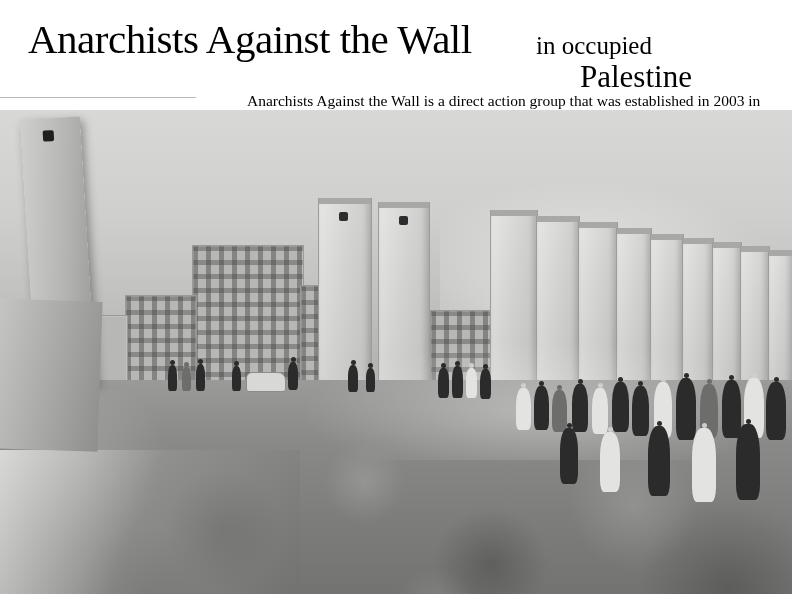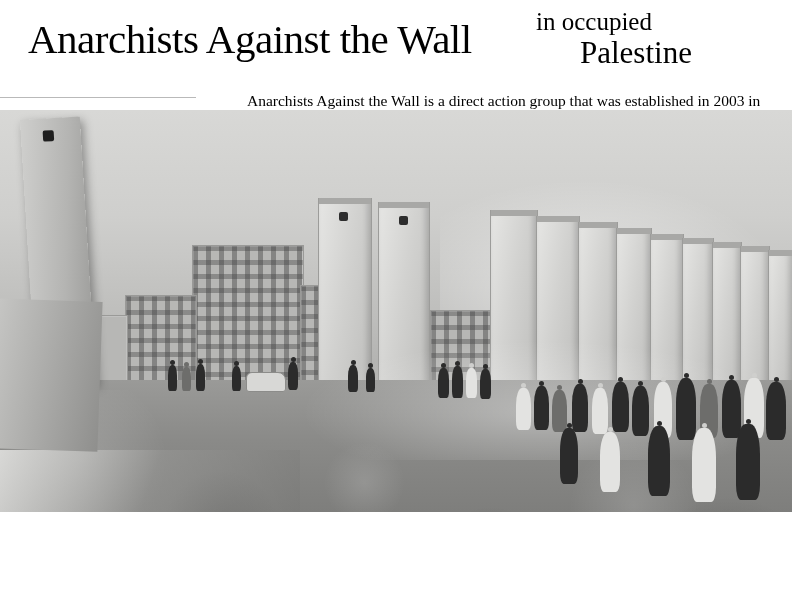--- a/index.html
+++ b/index.html
@@ -3,21 +3,21 @@
 <meta charset="utf-8">
 <style>
   html, body {
     margin: 0;
     padding: 0;
     background: #ffffff;
   }
   #poster {
     position: relative;
     width: 792px;
-    height: 512px;
+    height: 594px;
     overflow: hidden;
     background: #ffffff;
     font-family: "Liberation Serif", serif;
   }
 
   
   .header {
     position: absolute;
     left: 0; top: 0;
     width: 792px;
@@ -39,20 +39,21 @@
     left: 536px;
     top: 8px;
     width: 240px;
     color: #000;
     font-family: "Liberation Serif", serif;
   }
   .title-sub .l1 {
     font-size: 25px;
     line-height: 28px;
     display: block;
+    margin-top: 24px;
   }
   .title-sub .l2 {
     font-size: 31px;
     line-height: 34px;
     display: block;
     padding-left: 44px;
   }
 
   
   .hrule {

